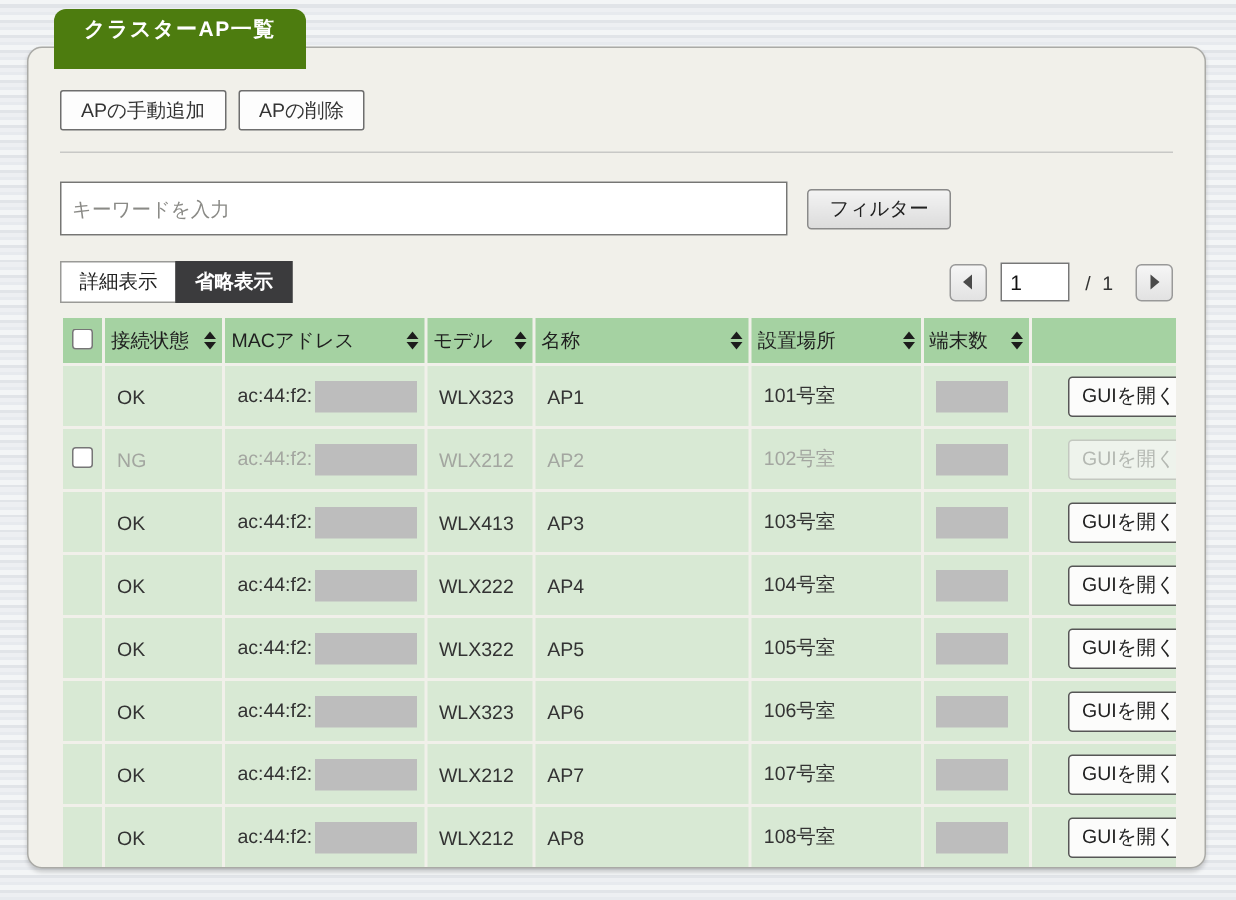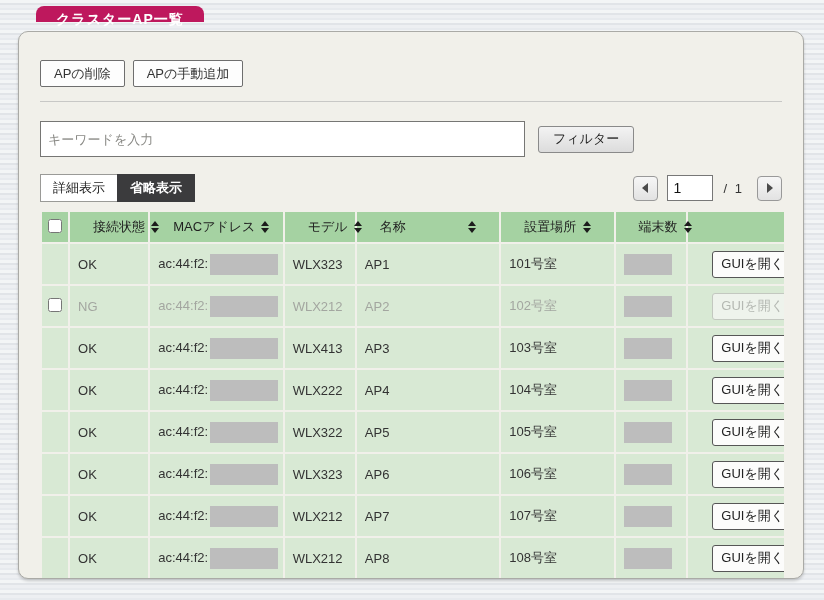--- a/index.html
+++ b/index.html
@@ -9,22 +9,22 @@
     background:repeating-linear-gradient(180deg,
       #f3f5f6 0px, #f3f5f6 3px,
       #e1e4e8 3px, #e1e4e8 5px,
       #edeff2 5px, #edeff2 8px,
       #e7eaee 8px, #e7eaee 10px);
     position:relative;
   }
 
   
   .title-tab{
-    position:absolute; left:36px; top:6px; height:16px; line-height:26px;
-    padding:0 20px; background:#be185d; color:#fff;
+    position:absolute; left:36px; top:6px; height:40px; line-height:26px;
+    padding:0 20px; background:#4d7c0f; color:#fff;
     font-size:14px; font-weight:bold;
     border-radius:8px 8px 0 0; z-index:2; letter-spacing:1px;
   }
 
   
   .panel{
     position:absolute; left:18px; top:31px; width:786px; height:548px;
     background:#f1f0ea; border:1px solid #aaaaa6; border-radius:10px;
     box-shadow:0 2px 3px rgba(0,0,0,.18);
     padding:28px 21px 0 21px; z-index:1;
@@ -74,21 +74,21 @@
   .page-input{
     width:46px; height:26px; border:1px solid #777; background:#fff;
     font-size:14px; padding:0 6px; margin-left:9px; font-family:inherit; color:#111;
   }
   .page-total{ font-size:13px; color:#333; margin:0 13px 0 11px; letter-spacing:2px; }
 
   
   table{ margin-top:8px; border-collapse:separate; border-spacing:2px; width:746px; table-layout:fixed; }
   th{
     background:#a5d2a2; height:30px; font-size:13px; font-weight:normal;
-    color:#1f1f1f; text-align:left; padding:0 23px; white-space:nowrap;
+    color:#1f1f1f; text-align:left; padding:0 4px; white-space:nowrap;
   }
   th.col-check{ text-align:center; padding:0; }
   td{
     background:#d8e9d4; height:40px; font-size:13px; color:#333;
     padding:0 8px; white-space:nowrap; overflow:hidden;
   }
   td.col-check{ text-align:center; padding:0; }
   td.col-action{ text-align:center; padding:0 24px; }
   .th-inner{ display:flex; align-items:center; }
   .sort-icon{ margin-left:auto; display:inline-flex; flex-direction:column; align-items:center; gap:2px; padding-left:6px; }
@@ -109,22 +109,22 @@
   }
 </style>
 </head>
 <body>
 
 <div class="title-tab">クラスターAP一覧</div>
 
 <div class="panel">
 
   <div class="toolbar">
+    <button class="btn">APの手動追加</button>
     <button class="btn">APの削除</button>
-    <button class="btn">APの手動追加</button>
   </div>
 
   <hr class="divider">
 
   <div class="filter-row">
     <input type="text" class="filter-input" placeholder="キーワードを入力" style="">
     <button class="filter-btn">フィルター</button>
   </div>
 
   <div class="view-row">

